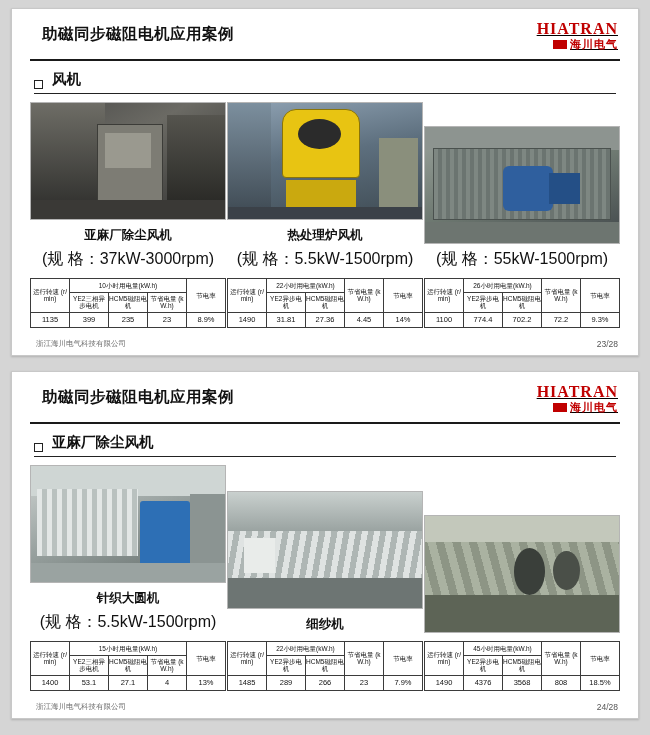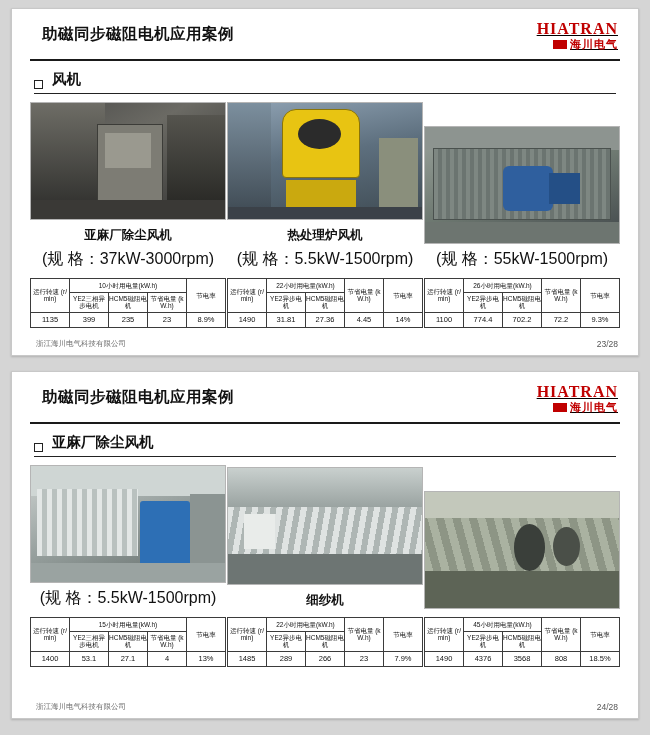--- a/index.html
+++ b/index.html
@@ -318,20 +318,21 @@
     <div class="cols">
 
       <div class="col">
         <div class="photo ph-d">
           <div class="blob" style="left:0;top:0;width:100%;height:26%;background:#cfd6d4;"></div>
           <div class="blob" style="left:3%;top:20%;width:52%;height:58%;background:repeating-linear-gradient(90deg,#e3e7e6 0 5px,#b9c1bf 5px 10px);"></div>
           <div class="blob" style="left:56%;top:30%;width:26%;height:56%;background:#2d6fb5;border-radius:3px;"></div>
           <div class="blob" style="left:82%;top:24%;width:18%;height:62%;background:#8b9492;"></div>
           <div class="blob" style="left:0;bottom:0;width:100%;height:16%;background:#9aa3a1;"></div>
         </div>
+        <div class="caption">针织大圆机</div>
         <div class="spec">(规 格：5.5kW-1500rpm)</div>
         <table class="data">
           <tbody>
               <tr class="hrow">
             <td rowspan="2">运行转速 (r/min)</td>
             <td colspan="3">15小时用电量(kW.h)</td>
             <td rowspan="2">节电率</td>
           </tr>
           <tr class="hrow">
             <td>YE2三相异步电机</td>

